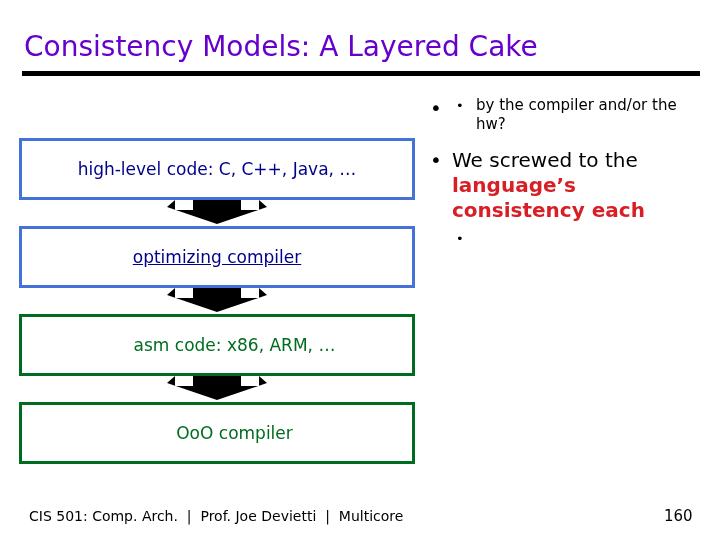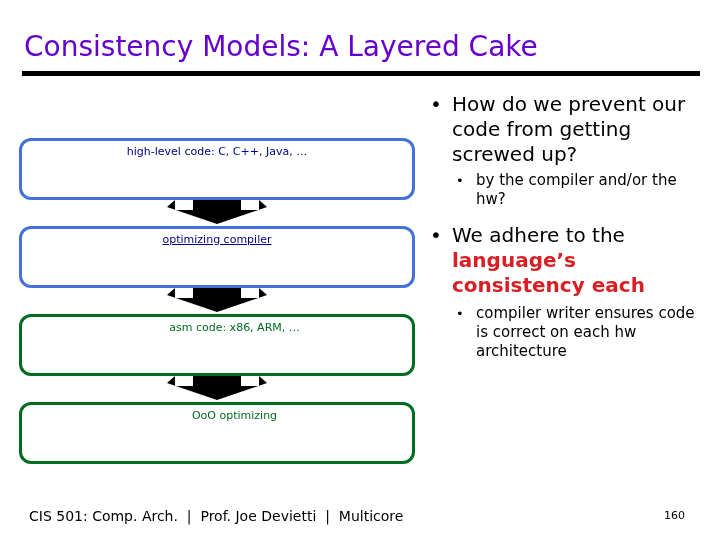--- a/index.html
+++ b/index.html
@@ -46,26 +46,25 @@
     width: 396px;
     height: 332px;
   }
   .flow-box {
     position: absolute;
     left: 0;
     width: 100%;
     box-sizing: border-box;
     background: #ffffff;
     display: flex;
-    align-items: flex-start;
+    align-items: center;
     justify-content: center;
     text-align: center;
-    font-size: 11px;
+    font-size: 17px;
     line-height: 21px;
-    border-radius: 12px;
   }
   .flow-box.blue {
     border: 3px solid #4472d8;
     color: #00008b;
   }
   .flow-box.green {
     border: 3px solid #006c1f;
     color: #006c1f;
     padding-left: 35px;
   }
@@ -137,21 +136,21 @@
     top: 509px;
     font-size: 14px;
     line-height: 14px;
     color: #000000;
     white-space: pre;
   }
   #page-number {
     position: absolute;
     left: 664px;
     top: 509px;
-    font-size: 11px;
+    font-size: 15px;
     line-height: 14px;
     color: #000000;
   }
 </style>
 </head>
 <body>
 
 <div id="slide-title">Consistency Models: A Layered Cake</div>
 <div id="title-rule"></div>
 
@@ -181,45 +180,43 @@
     <span>asm code: x86, ARM, …</span>
   </div>
 
   <div class="flow-arrow" id="arrow-3">
     <svg viewBox="0 0 100 26" preserveAspectRatio="none" aria-hidden="true">
       <path d="M8 1 L8 11 L26 11 L26 1 L74 1 L74 11 L92 11 L92 1 L100 8 L50 25 L0 8 Z" fill="#000000"></path>
     </svg>
   </div>
 
   <div class="flow-box green" id="box-processor">
-    <span>OoO optimizing</span>
+    <span>OoO compiler</span>
   </div>
 
 </div>
 
 <div id="bullets">
 
   <div id="bullet-block-1">
     <div class="bullet-l1">
       <span class="marker">•</span>
-      <span>How do we prevent our code from getting screwed up?</span>
     </div>
     <div class="bullet-l2" id="sub-bullet-1">
       <span class="marker">•</span>
       <span>by the compiler and/or the hw?</span>
     </div>
   </div>
 
   <div id="bullet-block-2">
     <div class="bullet-l1">
       <span class="marker">•</span>
-      <span>We adhere to the </span><span class="emphasis">language’s consistency each</span>
+      <span>We screwed to the </span><span class="emphasis">language’s consistency each</span>
     </div>
     <div class="bullet-l2" id="sub-bullet-2">
       <span class="marker">•</span>
-      <span>compiler writer ensures code is correct on each hw architecture</span>
     </div>
   </div>
 
 </div>
 
 <div id="footer-text">CIS 501: Comp. Arch.  |  Prof. Joe Devietti  |  Multicore</div>
 <div id="page-number">160</div>
 
 </body></html>

